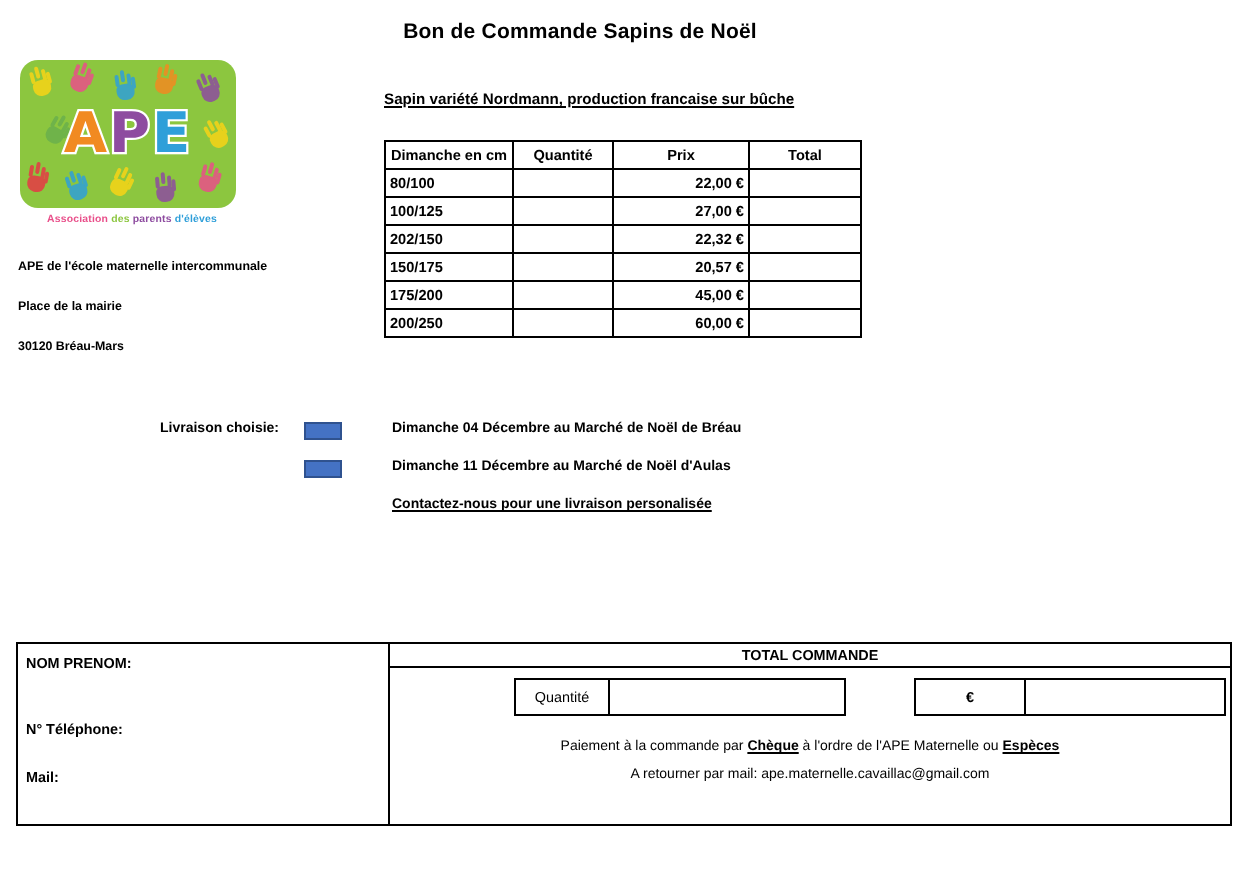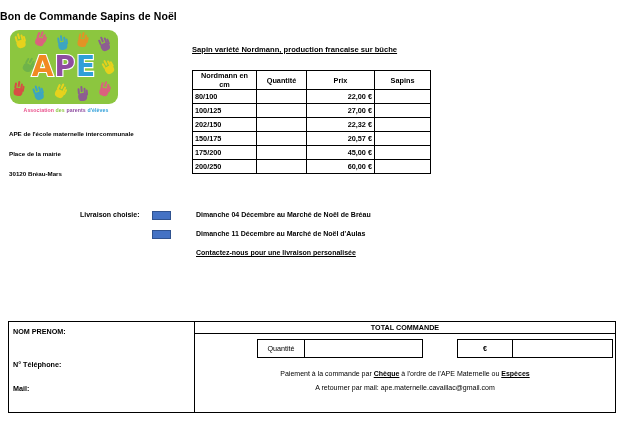--- a/index.html
+++ b/index.html
@@ -16,21 +16,21 @@
     color: #000000;
     -webkit-font-smoothing: antialiased;
   }
 
   
   #doc-title {
     position: absolute;
     left: 0;
     top: 10px;
     width: 580px;
-    text-align: left;
+    text-align: center;
     font-size: 10.5px;
     font-weight: bold;
     letter-spacing: .1px;
   }
 
   
   #logo-block {
     position: absolute;
     left: 10px;
     top: 30px;
@@ -397,24 +397,24 @@
   <div>APE de l'école maternelle intercommunale</div>
   <div>Place de la mairie</div>
   <div>30120 Bréau-Mars</div>
 </div>
 
 <div id="product-heading">Sapin variété Nordmann, production francaise sur bûche</div>
 
 <table id="price-table">
   <thead>
     <tr>
-      <th class="col-h">Nordmann en cm</th>
+      <th class="col-h">Dimanche en cm</th>
       <th class="col-q">Quantité</th>
       <th class="col-p">Prix</th>
-      <th class="col-t">Sapins</th>
+      <th class="col-t">Total</th>
     </tr>
   </thead>
   <tbody>
     <tr>
       <td class="cell-height">80/100</td>
       <td></td>
       <td class="cell-price">22,00 €</td>
       <td></td>
     </tr>
     <tr>

